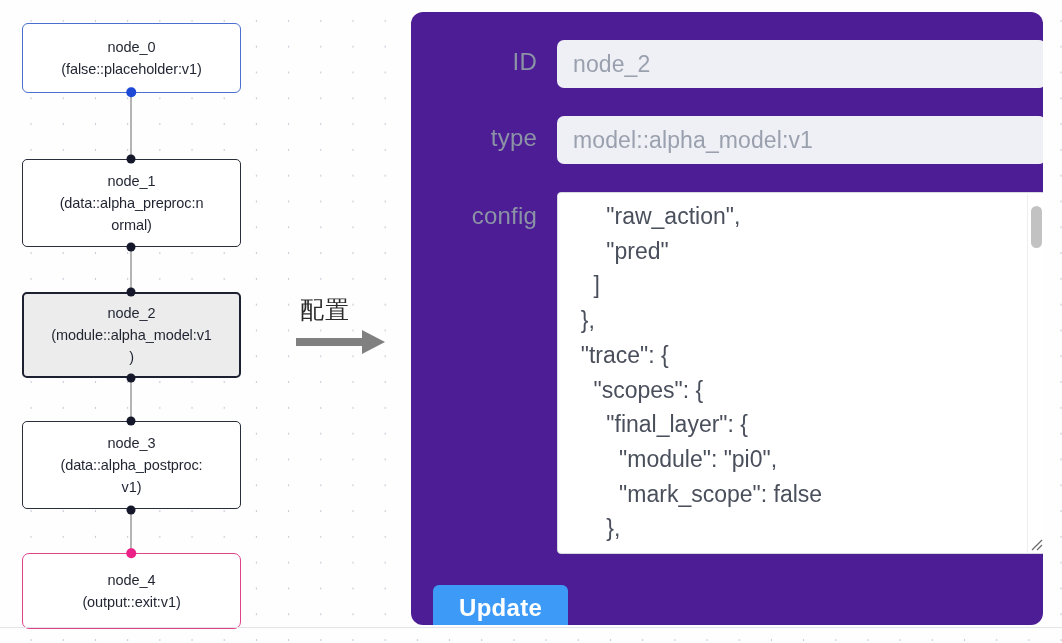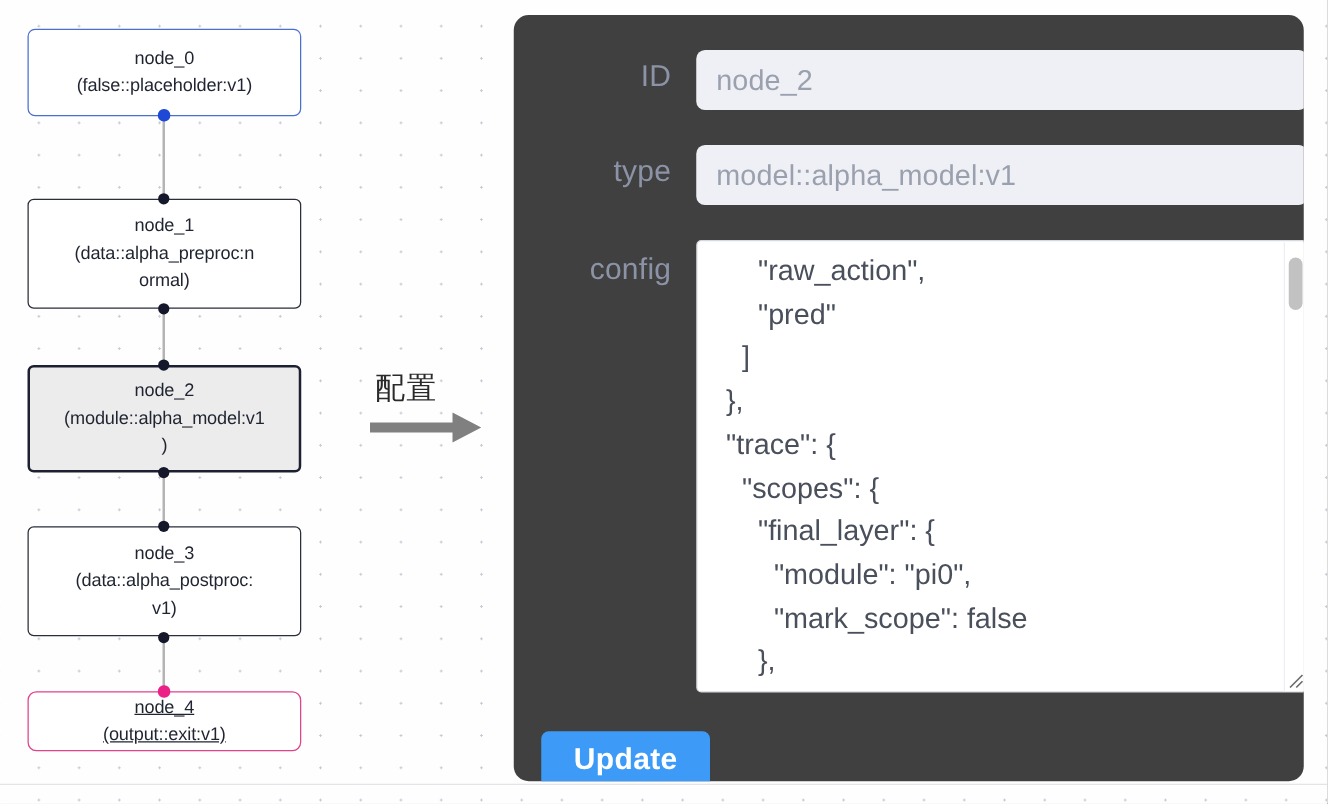--- a/index.html
+++ b/index.html
@@ -92,21 +92,21 @@
   }
   #annotation svg { display: block; margin-top: 7px; }
 
   
   #panel {
     position: absolute;
     left: 411px;
     top: 12px;
     width: 632px;
     height: 613px;
-    background: #404040;
+    background: #4c1d95;
     border-radius: 12px;
     z-index: 10;
     overflow: hidden;
   }
 
   .field-row {
     position: absolute;
     display: flex;
     align-items: flex-start;
   }
@@ -251,21 +251,21 @@
   <div class="port" style="left:131px; top:378px;"></div>
 
   <div class="node plain" style="left:22px; top:421px; width:219px; height:88px;">
     <span class="lbl">node_3</span>
     <span class="lbl">(data::alpha_postproc:
 v1)</span>
   </div>
   <div class="port" style="left:131px; top:421px;"></div>
   <div class="port" style="left:131px; top:510px;"></div>
 
-  <div class="node end" style="left:22px; top:553px; width:219px; height:48px;text-decoration:underline;">
+  <div class="node end" style="left:22px; top:553px; width:219px; height:76px;">
     <span class="lbl">node_4</span>
     <span class="lbl">(output::exit:v1)</span>
   </div>
   <div class="port pink" style="left:131px; top:553px;"></div>
 
   <div id="annotation">
     <span class="anno-text">配置</span>
     <svg width="90" height="26" viewBox="0 0 90 26">
       <path d="M0 9 L66 9 L66 1 L89 13 L66 25 L66 17 L0 17 Z" fill="#808080"></path>
     </svg>

